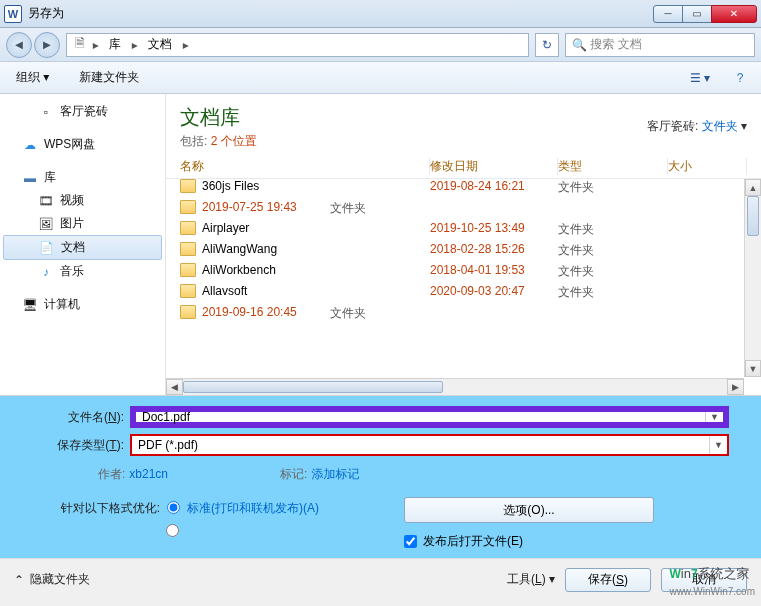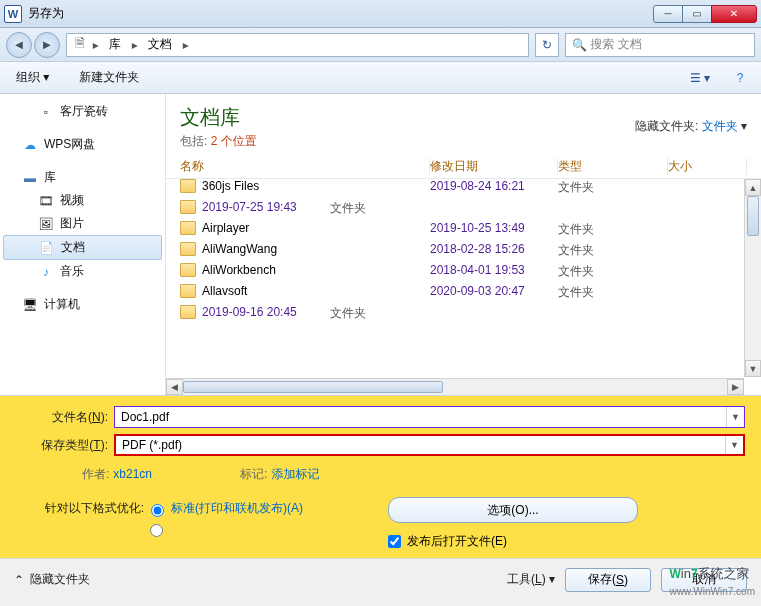--- a/index.html
+++ b/index.html
@@ -36,46 +36,46 @@
 .mainhead .sub{display:block;color:#666;font-size:11px;margin-top:2px}
 .mainhead .sub .n{color:#c2410c}
 .sortbox{margin-left:auto;margin-top:14px;color:#333}
 .sortbox .v{color:#0066cc}
 .cols{display:flex;padding:6px 14px 3px;color:#a16207;border-bottom:1px solid #e6eaef}
 .cols div{border-right:1px solid #e6eaef;padding-right:4px}
 .c-name{width:250px}.c-date{width:128px}.c-type{width:110px}.c-size{flex:1;border-right:none}
 .files{flex:1;overflow:hidden;padding:0 0 0 14px;position:relative}
 .frow{display:flex;height:21px}
 .frow .fico{width:16px;height:14px;background:linear-gradient(#ffe9a8,#f7cf6a);border:1px solid #d4a947;border-radius:1px;margin-right:6px}
-.frow .fn{width:228px}.frow .fd{width:128px;color:#4c1d95}.frow .ft{width:110px;color:#555}
+.frow .fn{width:228px}.frow .fd{width:128px;color:#c2410c}.frow .ft{width:110px;color:#555}
 .vscroll{position:absolute;right:0;top:0;bottom:18px;width:17px;background:#f0f0f0;border-left:1px solid #d4d4d4}
 .vscroll .up,.vscroll .dn{height:17px;background:linear-gradient(#f8f8f8,#e4e4e4);border:1px solid #c8c8c8;display:flex;align-items:center;justify-content:center;font-size:9px;color:#555}
 .vscroll .dn{position:absolute;bottom:0;left:0;right:0}
 .vscroll .thumb{position:absolute;top:17px;left:2px;right:2px;height:40px;background:linear-gradient(#e8eff7,#c9d9eb);border:1px solid #9bb3ce;border-radius:2px}
 .hscroll{position:absolute;left:0;right:17px;bottom:0;height:17px;background:#f0f0f0;border-top:1px solid #d4d4d4;display:flex}
 .hscroll .lf,.hscroll .rt{width:17px;background:linear-gradient(#f8f8f8,#e4e4e4);border:1px solid #c8c8c8;display:flex;align-items:center;justify-content:center;font-size:9px;color:#555}
 .hscroll .track{flex:1;position:relative}
 .hscroll .thumb{position:absolute;top:2px;bottom:2px;left:0;width:260px;background:linear-gradient(#e8eff7,#c9d9eb);border:1px solid #9bb3ce;border-radius:2px}
-.bottompane{background:#fde047;padding:10px 16px 8px}
+.bottompane{background:#7dd3fc;padding:10px 32px 8px}
 .formrow{display:flex;align-items:center;margin-bottom:6px}
 .formrow .lbl{width:98px;text-align:right;padding-right:6px;color:#222}
 .formrow .u{text-decoration:underline}
-.combo{flex:1;height:22px;background:#fff;border:1px solid #6d28d9;display:flex;align-items:center;padding:0 6px;position:relative}
+.combo{flex:1;height:22px;background:#fff;border:6px solid #6d28d9;display:flex;align-items:center;padding:0 6px;position:relative}
 .combo .dd{position:absolute;right:0;top:0;bottom:0;width:18px;border-left:1px solid #d0d5da;display:flex;align-items:center;justify-content:center;font-size:9px;color:#555}
 .combo.red{border:2px solid #d40000}
-.metarow{display:flex;padding:4px 0 10px 66px;gap:88px}
+.metarow{display:flex;padding:4px 0 10px 66px;gap:112px}
 .metarow .k{color:#666;margin-right:4px}
 .metarow .v{color:#0066cc}
 .optarea{display:flex;padding:4px 0 0 12px}
 .optleft{width:360px}
-.radio{display:flex;align-items:flex-end;gap:7px;padding:3px 0 3px 122px}
+.radio{display:flex;align-items:flex-start;gap:7px;padding:3px 0 3px 122px}
 .radio input{margin-top:1px}
 .radio label{color:#0066cc;cursor:pointer}
 .optright{flex:1}
-.bigbtn{width:250px;height:26px;background:linear-gradient(#f7fbff,#e4eef8);border:1px solid #8aa8c8;border-radius:11px;display:flex;align-items:center;justify-content:center;margin-bottom:10px}
+.bigbtn{width:250px;height:26px;background:linear-gradient(#f7fbff,#e4eef8);border:1px solid #8aa8c8;border-radius:3px;display:flex;align-items:center;justify-content:center;margin-bottom:10px}
 .chk{display:flex;align-items:center;gap:6px}
 .footer{height:42px;background:#f0f0f0;display:flex;align-items:center;padding:0 14px;gap:10px;border-top:1px solid #dcdcdc}
 .footer .hide{display:flex;align-items:center;gap:6px;color:#222}
 .footer .spacer{flex:1}
 .footer .tool{color:#222}
 .footer .u{text-decoration:underline}
 .footer .fbtn{width:86px;height:24px;background:linear-gradient(#f7fbff,#e4eef8);border:1px solid #8aa8c8;border-radius:3px;display:flex;align-items:center;justify-content:center}
 .watermark{position:absolute;right:6px;bottom:8px;font-size:13px;color:#333;opacity:.9}
 .watermark b{color:#0a5}
 </style>
@@ -158,21 +158,21 @@
         <span>计算机</span>
       </div>
   </div>
 
   <div class="main">
     <div class="mainhead">
       <div>
         <div class="lib">文档库</div>
         <span class="sub"><span>包括: </span><span class="n">2 个位置</span></span>
       </div>
-      <div class="sortbox"><span>隐藏文件夹:</span> <span class="v">文件夹</span> ▾</div>
+      <div class="sortbox"><span>客厅瓷砖:</span> <span class="v">文件夹</span> ▾</div>
     </div>
     <div class="cols">
       <div class="c-name">名称</div>
       <div class="c-date">修改日期</div>
       <div class="c-type">类型</div>
       <div class="c-size">大小</div>
     </div>
     <div class="files" id="file-list">
       <div class="frow">
           <span class="fico"></span>

